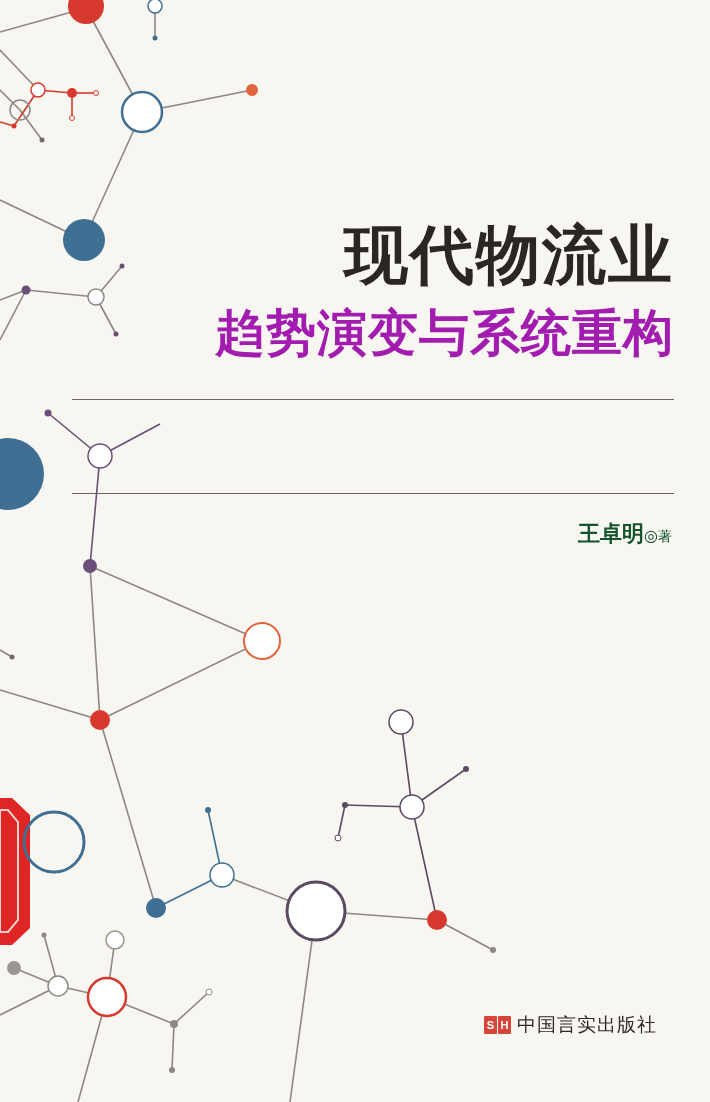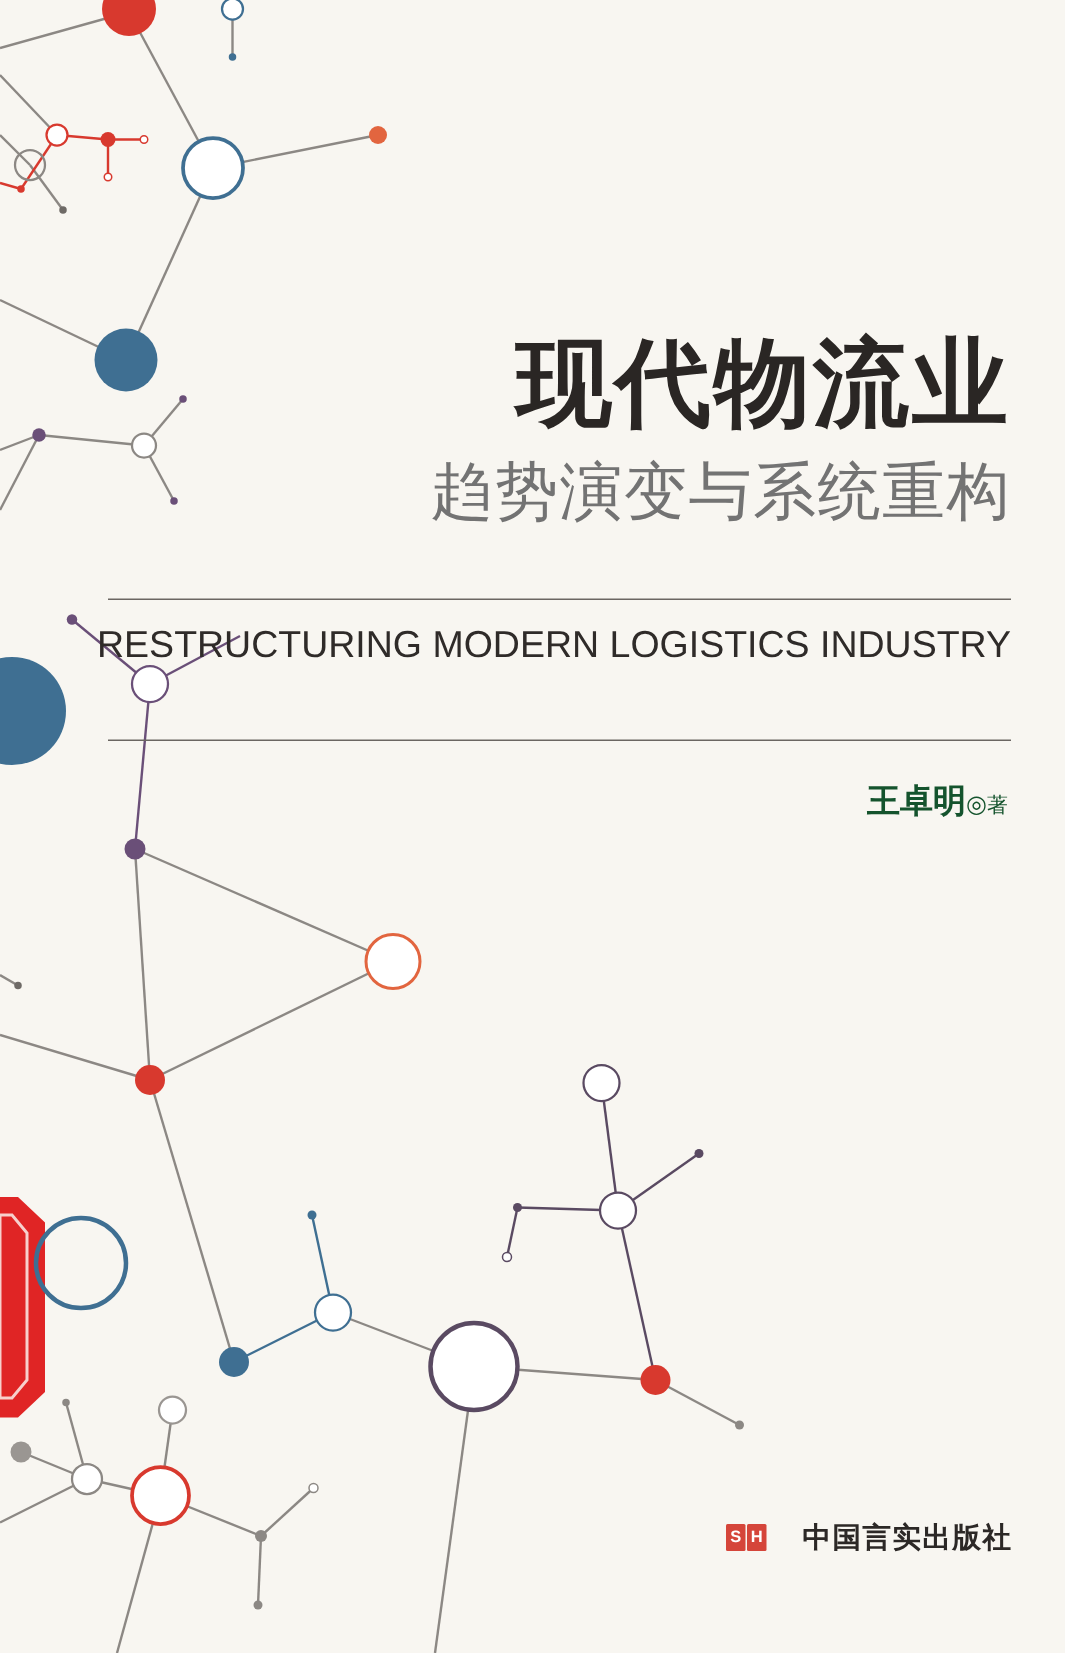--- a/index.html
+++ b/index.html
@@ -1,29 +1,29 @@
 <!DOCTYPE html>
 <html><head>
 <meta charset="utf-8">
 <style>
   html, body { margin:0; padding:0; }
   body { width:710px; height:1102px; background:#f7f5f0; position:relative; overflow:hidden; font-family:"DejaVu Sans", sans-serif; }
   .cover { position:absolute; left:0; top:0; width:710px; height:1102px; background:#f8f6f1; }
   svg.net { position:absolute; left:0; top:0; }
   .title-cn { position:absolute; right:36px; top:212px; font-size:64px; font-weight:bold; color:#2a2624; letter-spacing:2px; font-family:"DejaVu Sans", sans-serif; }
-  .subtitle-cn { position:absolute; right:36px; top:300px; font-size:42px; font-weight:normal; color:#737373; letter-spacing:1px; font-family:"DejaVu Sans", sans-serif; }
+  .subtitle-cn { position:absolute; right:36px; top:300px; font-size:50px; font-weight:bold; color:#a21caf; letter-spacing:1px; font-family:"DejaVu Sans", sans-serif; }
   .rule { position:absolute; left:72px; width:602px; height:1px; background:#6b6662; }
   .title-en { position:absolute; right:36px; text-align:right; font-family:"Liberation Sans", sans-serif; font-size:25px; color:#2f2b29; line-height:32px; }
   .author { position:absolute; right:38px; top:519px; font-family:"DejaVu Serif", serif; font-size:22px; font-weight:bold; color:#14532d; }
   .author .sep { font-size:16px; font-weight:normal; }
   .author .role { font-size:14px; font-weight:normal; }
   .publisher { position:absolute; left:484px; top:1012px; display:flex; align-items:center; gap:6px; }
   .pub-logo { display:flex; gap:1px; }
   .pub-logo span { display:inline-block; width:13px; height:18px; background:#d5453a; color:#fff; font-size:11px; font-weight:bold; text-align:center; line-height:18px; font-family:"Liberation Sans", sans-serif; border-radius:1px; }
-  .pub-name { font-size:19px; color:#2c2826; font-weight:bold; font-family:"DejaVu Sans", sans-serif; letter-spacing:1px;margin-left:18px; }
+  .pub-name { font-size:19px; color:#2c2826; font-weight:normal; font-family:"DejaVu Sans", sans-serif; letter-spacing:1px; }
 </style>
 </head>
 <body>
 
 <div class="cover">
 
   <svg class="net" width="710" height="1102" viewBox="0 0 710 1102">
     <g stroke="#8c8884" stroke-width="1.6" fill="none">
 
       <line x1="0" y1="32" x2="86" y2="8"></line>
@@ -134,21 +134,20 @@
     <circle cx="107" cy="997" r="19" fill="#fff" stroke="#d8392e" stroke-width="2.5"></circle>
     <circle cx="174" cy="1024" r="4" fill="#8c8884"></circle>
     <circle cx="209" cy="992" r="3" fill="#fff" stroke="#8c8884"></circle>
     <circle cx="172" cy="1070" r="3" fill="#8c8884"></circle>
   </svg>
 
   <div class="title-cn">现代物流业</div>
   <div class="subtitle-cn">趋势演变与系统重构</div>
 
   <div class="rule" style="top:399px;"></div>
-  <div class="title-en" style="top:414px;">RESTRUCTURING MODERN LOGISTICS INDUSTRY</div>
   <div class="rule" style="top:493px;"></div>
 
   <div class="author">
     <span>王卓明</span><span class="sep">◎</span><span class="role">著</span>
   </div>
 
   <div class="publisher">
     <div class="pub-logo">
       <span>S</span>
       <span>H</span>

